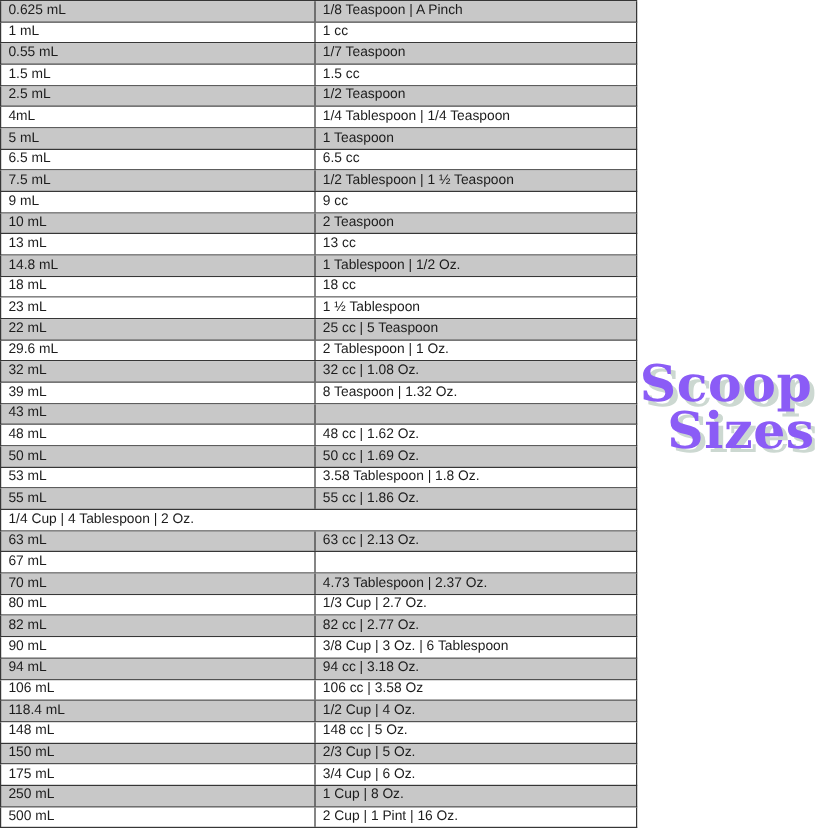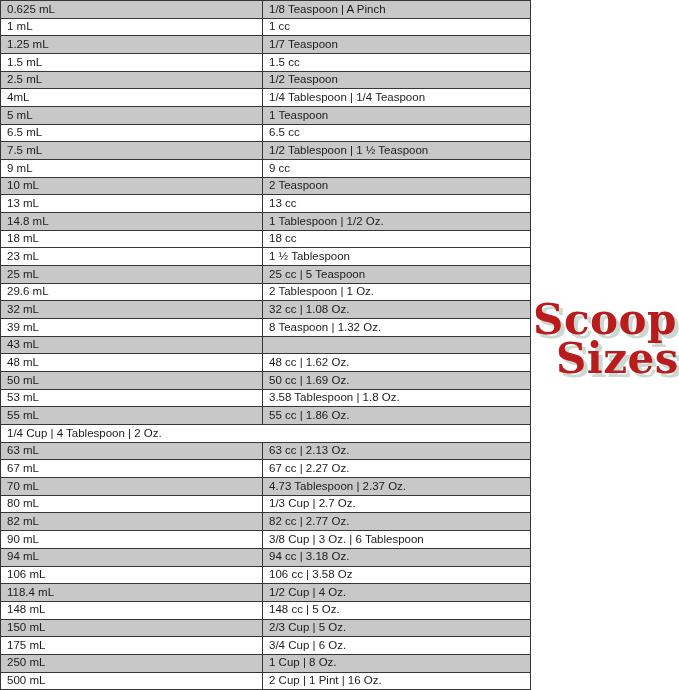--- a/index.html
+++ b/index.html
@@ -76,21 +76,21 @@
   <div class="conversion-table" id="conversion-table">
       <div class="row shaded">
         <div class="cell ml">0.625 mL</div>
         <div class="cell eq">1/8 Teaspoon | A Pinch</div>
       </div>
       <div class="row">
         <div class="cell ml">1 mL</div>
         <div class="cell eq">1 cc</div>
       </div>
       <div class="row shaded">
-        <div class="cell ml">1.25 mL</div>
+        <div class="cell ml">0.55 mL</div>
         <div class="cell eq">1/7 Teaspoon</div>
       </div>
       <div class="row">
         <div class="cell ml">1.5 mL</div>
         <div class="cell eq">1.5 cc</div>
       </div>
       <div class="row shaded">
         <div class="cell ml">2.5 mL</div>
         <div class="cell eq">1/2 Teaspoon</div>
       </div>
@@ -128,21 +128,21 @@
       </div>
       <div class="row">
         <div class="cell ml">18 mL</div>
         <div class="cell eq">18 cc</div>
       </div>
       <div class="row">
         <div class="cell ml">23 mL</div>
         <div class="cell eq">1 ½ Tablespoon</div>
       </div>
       <div class="row shaded">
-        <div class="cell ml">25 mL</div>
+        <div class="cell ml">22 mL</div>
         <div class="cell eq">25 cc | 5 Teaspoon</div>
       </div>
       <div class="row">
         <div class="cell ml">29.6 mL</div>
         <div class="cell eq">2 Tablespoon | 1 Oz.</div>
       </div>
       <div class="row shaded">
         <div class="cell ml">32 mL</div>
         <div class="cell eq">32 cc | 1.08 Oz.</div>
       </div>
@@ -171,21 +171,20 @@
       </div>
       <div class="row">
         <div class="cell eq">1/4 Cup | 4 Tablespoon | 2 Oz.</div>
       </div>
       <div class="row shaded">
         <div class="cell ml">63 mL</div>
         <div class="cell eq">63 cc | 2.13 Oz.</div>
       </div>
       <div class="row">
         <div class="cell ml">67 mL</div>
-        <div class="cell eq">67 cc | 2.27 Oz.</div>
       </div>
       <div class="row shaded">
         <div class="cell ml">70 mL</div>
         <div class="cell eq">4.73 Tablespoon | 2.37 Oz.</div>
       </div>
       <div class="row">
         <div class="cell ml">80 mL</div>
         <div class="cell eq">1/3 Cup | 2.7 Oz.</div>
       </div>
       <div class="row shaded">
@@ -222,17 +221,17 @@
       </div>
       <div class="row shaded">
         <div class="cell ml">250 mL</div>
         <div class="cell eq">1 Cup | 8 Oz.</div>
       </div>
       <div class="row">
         <div class="cell ml">500 mL</div>
         <div class="cell eq">2 Cup | 1 Pint | 16 Oz.</div>
       </div>
     </div>
-  <div class="logo" style="color: #b91c1c;">
+  <div class="logo" style="color: #8b5cf6;">
     <div class="logo-line" style="text-shadow: rgb(204, 216, 209) 4px 4px 0px;">Scoop</div>
     <div class="logo-line" style="text-shadow: rgb(204, 216, 209) 4px 4px 0px; text-align: right;">Sizes</div>
   </div>
 </div>
 
 </body></html>

